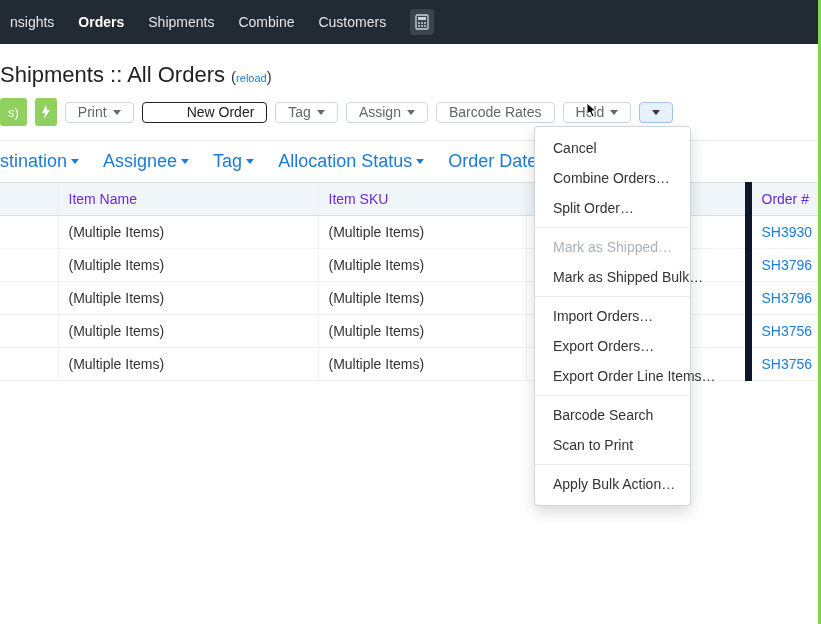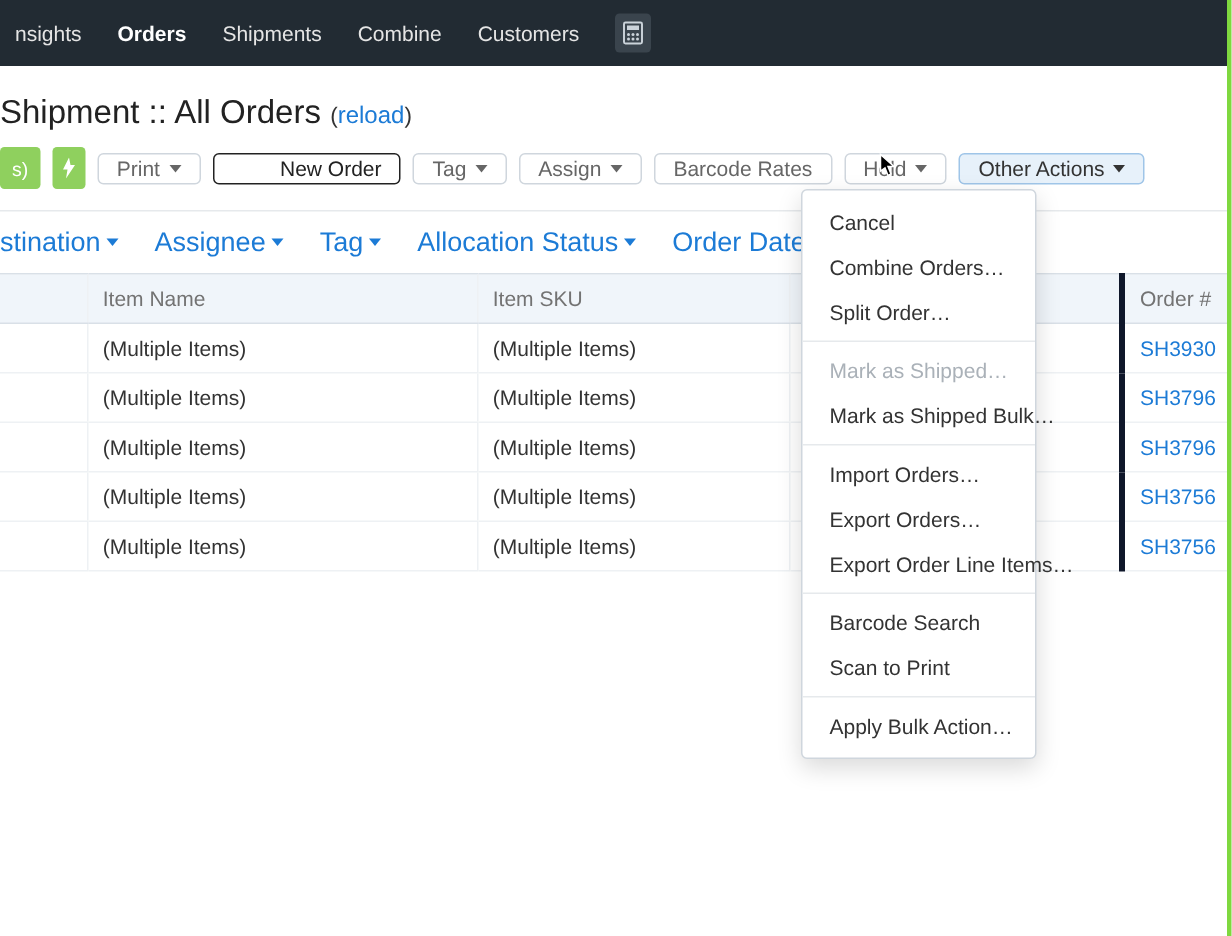--- a/index.html
+++ b/index.html
@@ -22,21 +22,21 @@
   .topnav .nav-item.active { color: #fff; font-weight: 700; }
   .topnav .calc-btn {
     margin-left: auto; margin-right: 384px;
     width: 26px; height: 26px; background: #3a444d;
     border-radius: 3px; display:flex; align-items:center; justify-content:center;
     color:#cbd3da;
   }
   .topnav-inner { display:flex; align-items:center; gap:24px; padding-left:10px; width:100%; }
   
   .page-title-row { padding: 18px 0 8px 0; font-size: 22px; color:#222; }
-  .page-title-row .reload { color:#1c7bd6; font-size:16px; }
+  .page-title-row .reload { color:#1c7bd6; font-size:11px; }
   .page-title-row .paren { color:#333; font-size:15px; }
   
   .actionbar { display:flex; gap:8px; align-items:center; padding: 2px 0 14px 0; }
   .pill-green {
     background:#8fd05e; color:#fff; border-radius:3px;
     height:28px; display:flex; align-items:center; justify-content:center;
     padding:0 8px; font-size:13px;
   }
   .pill-green.bolt { padding:0 6px; }
   .btn {
@@ -53,28 +53,28 @@
     display:flex; gap:24px; align-items:center;
     padding:10px 0 10px 0; color:#1c7bd6; font-size:18px;
   }
   .filterbar .fitem { display:flex; align-items:center; gap:4px; cursor:pointer; }
   .filterbar .caret-sm { width:0;height:0;border-left:4px solid transparent;border-right:4px solid transparent;border-top:5px solid #1c7bd6; }
   .filterbar .save { color:#1c7bd6; }
   
   table.orders { width:100%; border-collapse:collapse; table-layout:fixed; }
   table.orders th {
     background:#f0f5fa; border-top:1px solid #d9e0e7; border-bottom:1px solid #d9e0e7;
-    text-align:left; font-weight:400; color:#737373; padding:8px 10px; font-size:14px;
+    text-align:left; font-weight:400; color:#6d28d9; padding:8px 10px; font-size:14px;
   }
   table.orders td {
     border-bottom:1px solid #eef1f4; padding:8px 10px; color:#333; font-size:14px;
     white-space:nowrap; overflow:hidden;
   }
   table.orders th+th, table.orders td+td { border-left:1px solid #eef1f4; }
-  table.orders th.order-col, table.orders td.order-col { border-left:4px solid #0f172a; }
+  table.orders th.order-col, table.orders td.order-col { border-left:7px solid #0f172a; }
   .ordernum { color:#1c7bd6; cursor:pointer; }
   
   .menu {
     position:absolute; left:534px; top:126px; width:157px;
     background:#fff; border:1px solid #cfd6dd; border-radius:4px;
     box-shadow:0 6px 16px rgba(0,0,0,0.15); z-index:50;
     padding:6px 0;
   }
   .menu .mitem { padding:7px 18px; color:#333; cursor:pointer; white-space:nowrap; }
   .menu .mitem.disabled { color:#aab1b8; cursor:default; }
@@ -101,21 +101,21 @@
           <circle cx="11" cy="9" r="1" fill="#cbd3da"></circle>
           <circle cx="5" cy="12" r="1" fill="#cbd3da"></circle>
           <circle cx="8" cy="12" r="1" fill="#cbd3da"></circle>
           <circle cx="11" cy="12" r="1" fill="#cbd3da"></circle>
         </svg>
     </span>
   </div>
 </div>
 
 <div class="page-title-row">
-  <span>Shipment :: All Orders</span>
+  <span>Shipments :: All Orders</span>
   <span class="paren"> (</span><span class="reload">reload</span><span class="paren">)</span>
 </div>
 
 <div class="actionbar">
   <span class="pill-green">s)</span>
   <span class="pill-green bolt">
     <svg width="10" height="14" viewBox="0 0 10 14">
         <path d="M5 0 L1 8 h3 L3 14 l6-9 H6 Z" fill="#fff"></path>
       </svg>
   </span>
@@ -131,21 +131,20 @@
   <span class="btn">
       <span>Assign</span>
       <span class="caret"></span>
     </span>
   <span class="btn">Barcode Rates</span>
   <span class="btn">
       <span>Hold</span>
       <span class="caret"></span>
     </span>
   <span class="btn open">
-      <span>Other Actions</span>
       <span class="caret"></span>
     </span>
 </div>
 
 <div class="filterbar">
   <span class="fitem">
       <span>stination</span>
       <span class="caret-sm"></span>
     </span>
   <span class="fitem">

